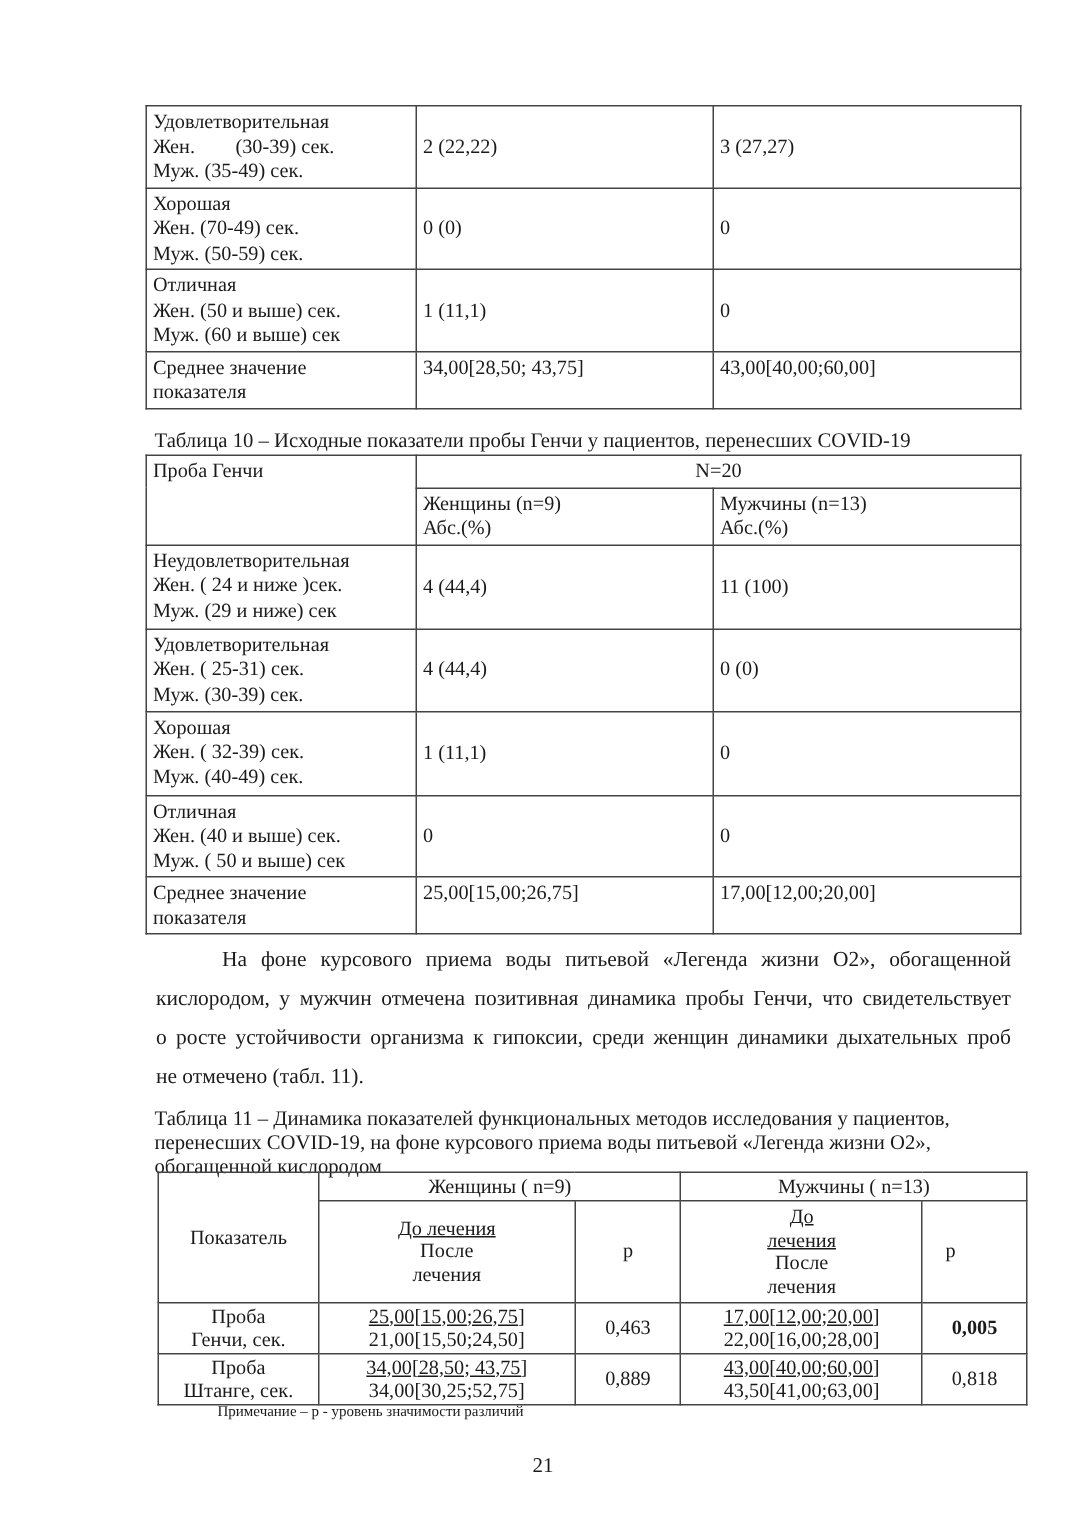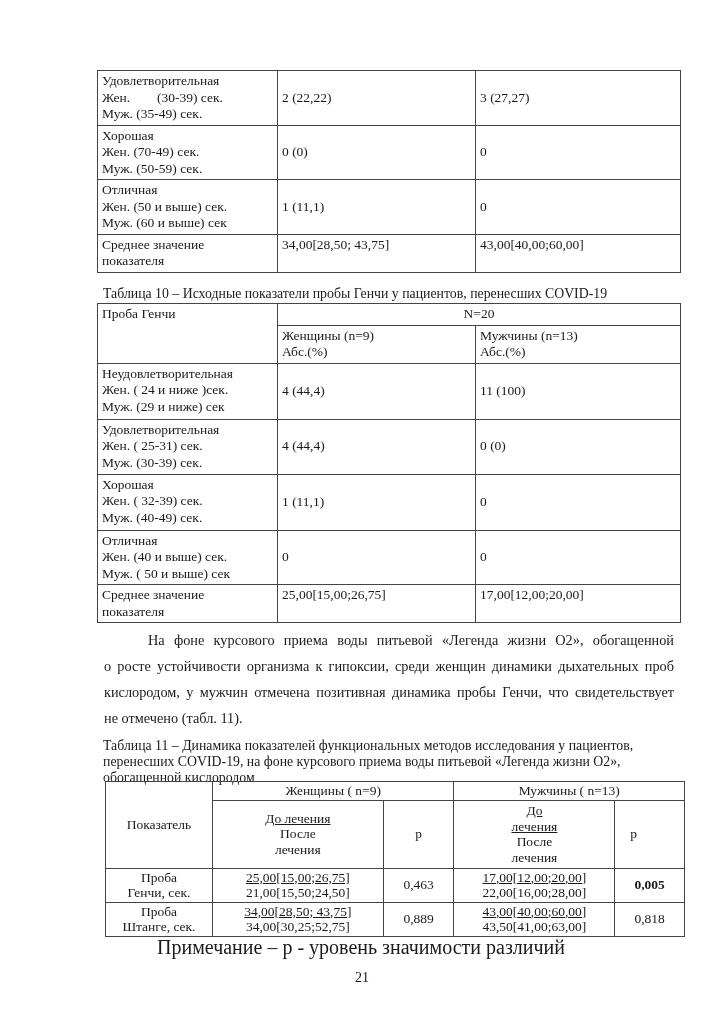--- a/index.html
+++ b/index.html
@@ -14,21 +14,21 @@
   .t2 td.c0 { width:171px; }
   .t2 td.c1 { width:189px; }
   .mid { vertical-align:middle; }
   .center { text-align:center;margin-top:31px; }
   .caption { position:absolute; font-size:13.8px; line-height:16px; left:103px; }
   .para { position:absolute; left:104px; width:570px; font-size:14.3px; line-height:26px; text-align:justify; }
   .t3 { left:105px; top:781px; width:580px; }
   .t3 td { text-align:center; vertical-align:middle; padding:1px 15px; line-height:15.5px; }
   .u { text-decoration:underline; }
   .b { font-weight:bold; }
-  .note { position:absolute; left:145px; top:936px; font-size:20px;margin-left:12px; }
+  .note { position:absolute; left:145px; top:936px; font-size:10px; }
   .pagenum { position:absolute; left:0; width:724px; text-align:center; top:970px; font-size:14px; }
 </style>
 </head>
 <body>
 
 <table class="t1">
   <tbody>
       <tr style="height:52px">
     <td class="c0">
       <div>Удовлетворительная</div>
@@ -127,22 +127,22 @@
       <div>показателя</div>
     </td>
     <td class="c1">25,00[15,00;26,75]</td>
     <td>17,00[12,00;20,00]</td>
   </tr>
 </tbody>
   </table>
 
 <div class="para" style="top:627px;">
   <div style="text-indent:44px; text-align:justify; text-align-last:justify;">На фоне курсового приема воды питьевой «Легенда жизни О2», обогащенной</div>
+  <div style="text-align-last:justify;">кислородом, у мужчин отмечена позитивная динамика  пробы Генчи, что свидетельствует</div>
   <div style="text-align-last:justify;">о росте устойчивости организма к гипоксии, среди женщин динамики дыхательных проб</div>
-  <div style="text-align-last:justify;">кислородом, у мужчин отмечена позитивная динамика  пробы Генчи, что свидетельствует</div>
   <div>не отмечено (табл. 11).</div>
 </div>
 
 <div class="caption" style="top:738px; width:580px;">
   <div>Таблица 11 – Динамика показателей функциональных методов исследования у пациентов,</div>
   <div>перенесших COVID-19, на фоне курсового приема воды питьевой «Легенда жизни О2»,</div>
   <div>обогащенной кислородом</div>
 </div>
 
 <table class="t3">

